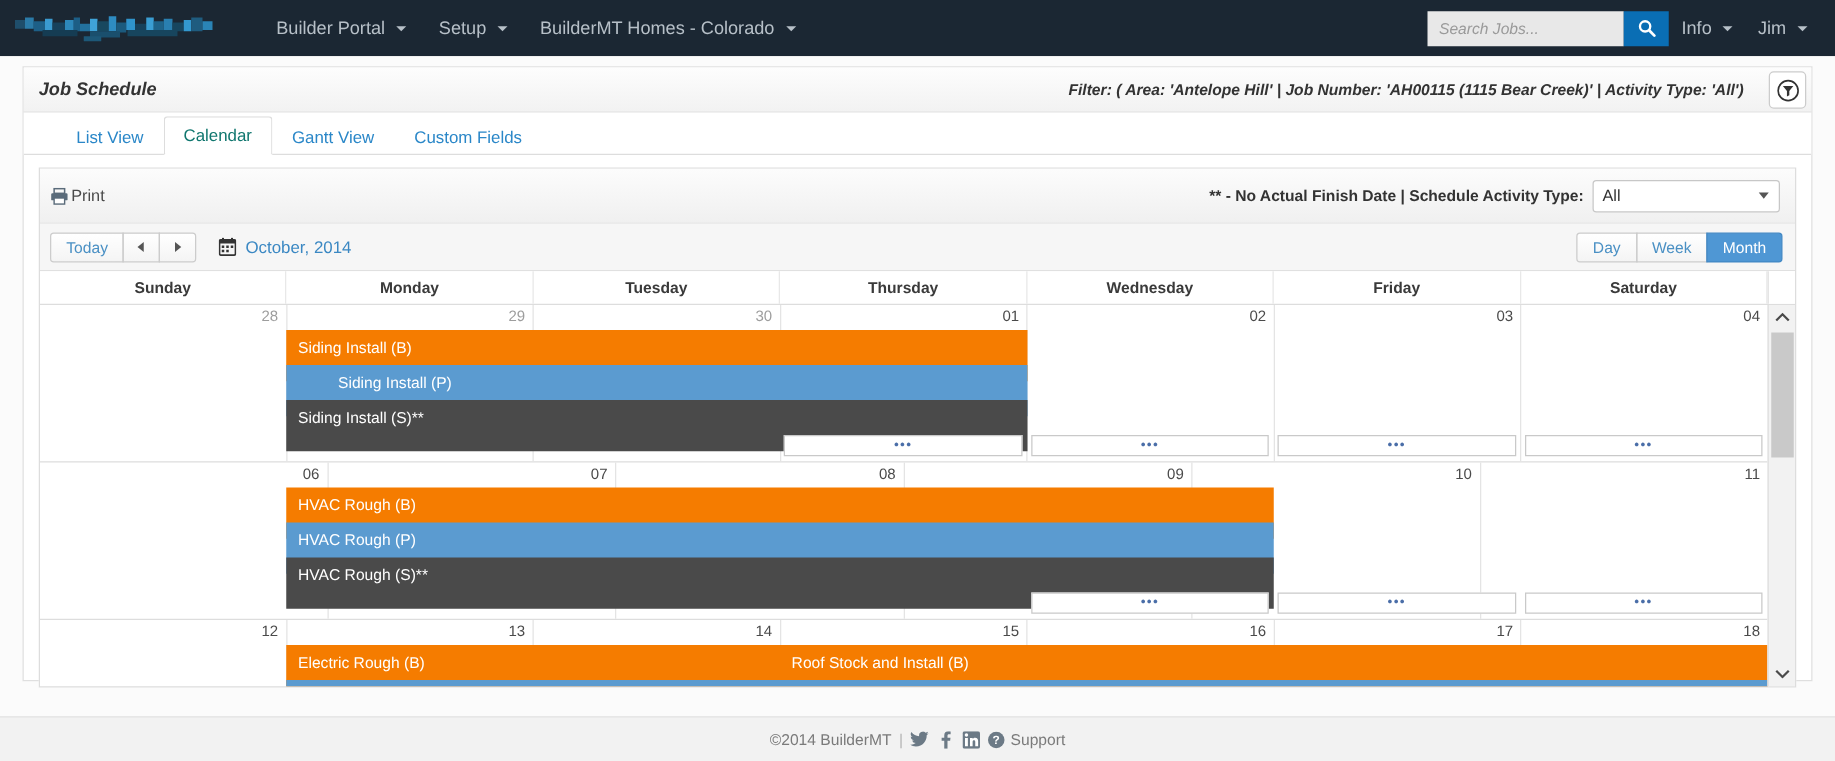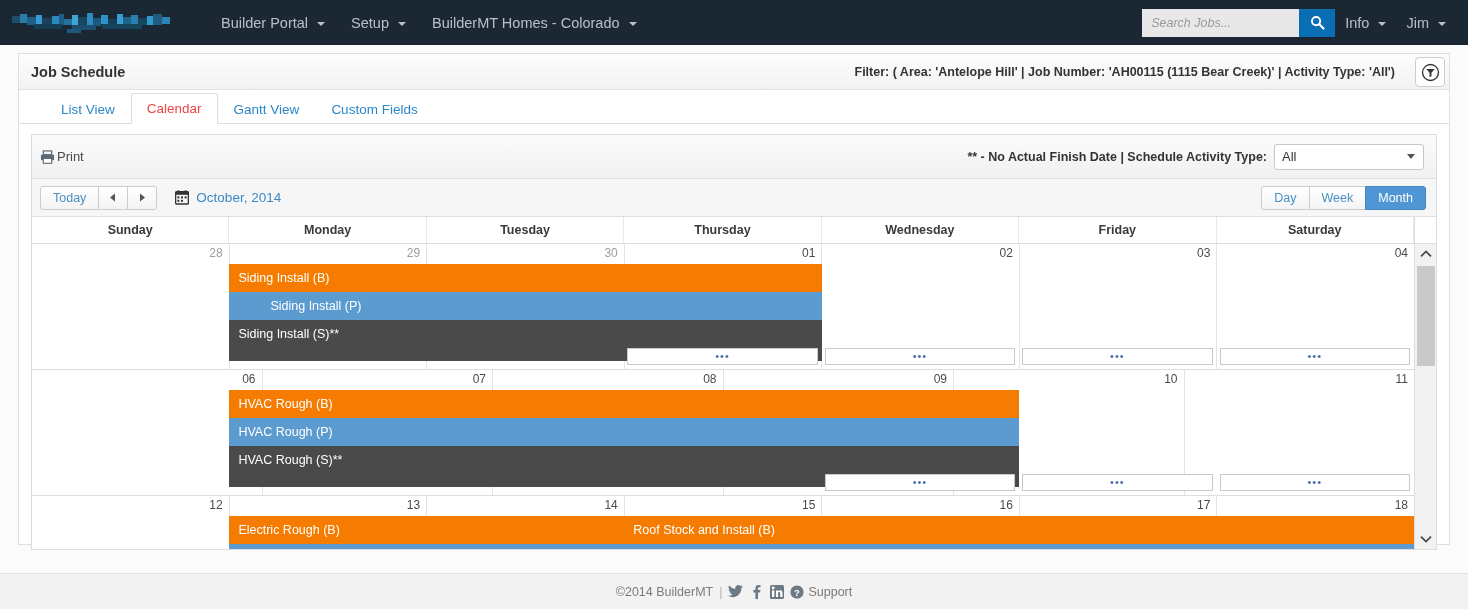--- a/index.html
+++ b/index.html
@@ -77,20 +77,21 @@
     height: 492px;
     position: relative;
   }
   .panel-head {
     height: 36px;
     background: linear-gradient(to bottom,#fdfdfd,#f2f2f2);
     border-bottom: 1px solid #e2e2e2;
     display: flex; align-items: center;
     padding: 0 4px 0 12px;
     position: relative;
+    font-style: italic;
   }
   .panel-title { font-size: 14.5px; color: #333; font-weight: bold; }
   .filter-text {
     position: absolute; right: 54px;
     font-size: 12.5px; color: #333; font-weight: bold;
     white-space: nowrap;
   }
   .filter-btn {
     position: absolute; right: 4px; top: 3px;
     width: 30px; height: 30px;
@@ -113,21 +114,21 @@
     font-size: 13.5px;
     color: #2a87c8;
     padding: 7px 15px 6px 15px;
     border: 1px solid transparent;
     border-bottom: none;
     margin-bottom: -1px;
     cursor: pointer;
     line-height: 16px;
   }
   .tab.active {
-    color: #ef4444;
+    color: #0f766e;
     background: #fff;
     border-color: #ddd;
     border-bottom: 1px solid #fff;
     border-radius: 3px 3px 0 0;
   }
 
   
   .inner {
     margin: 10px 12px 0 12px;
     border: 1px solid #ddd;

